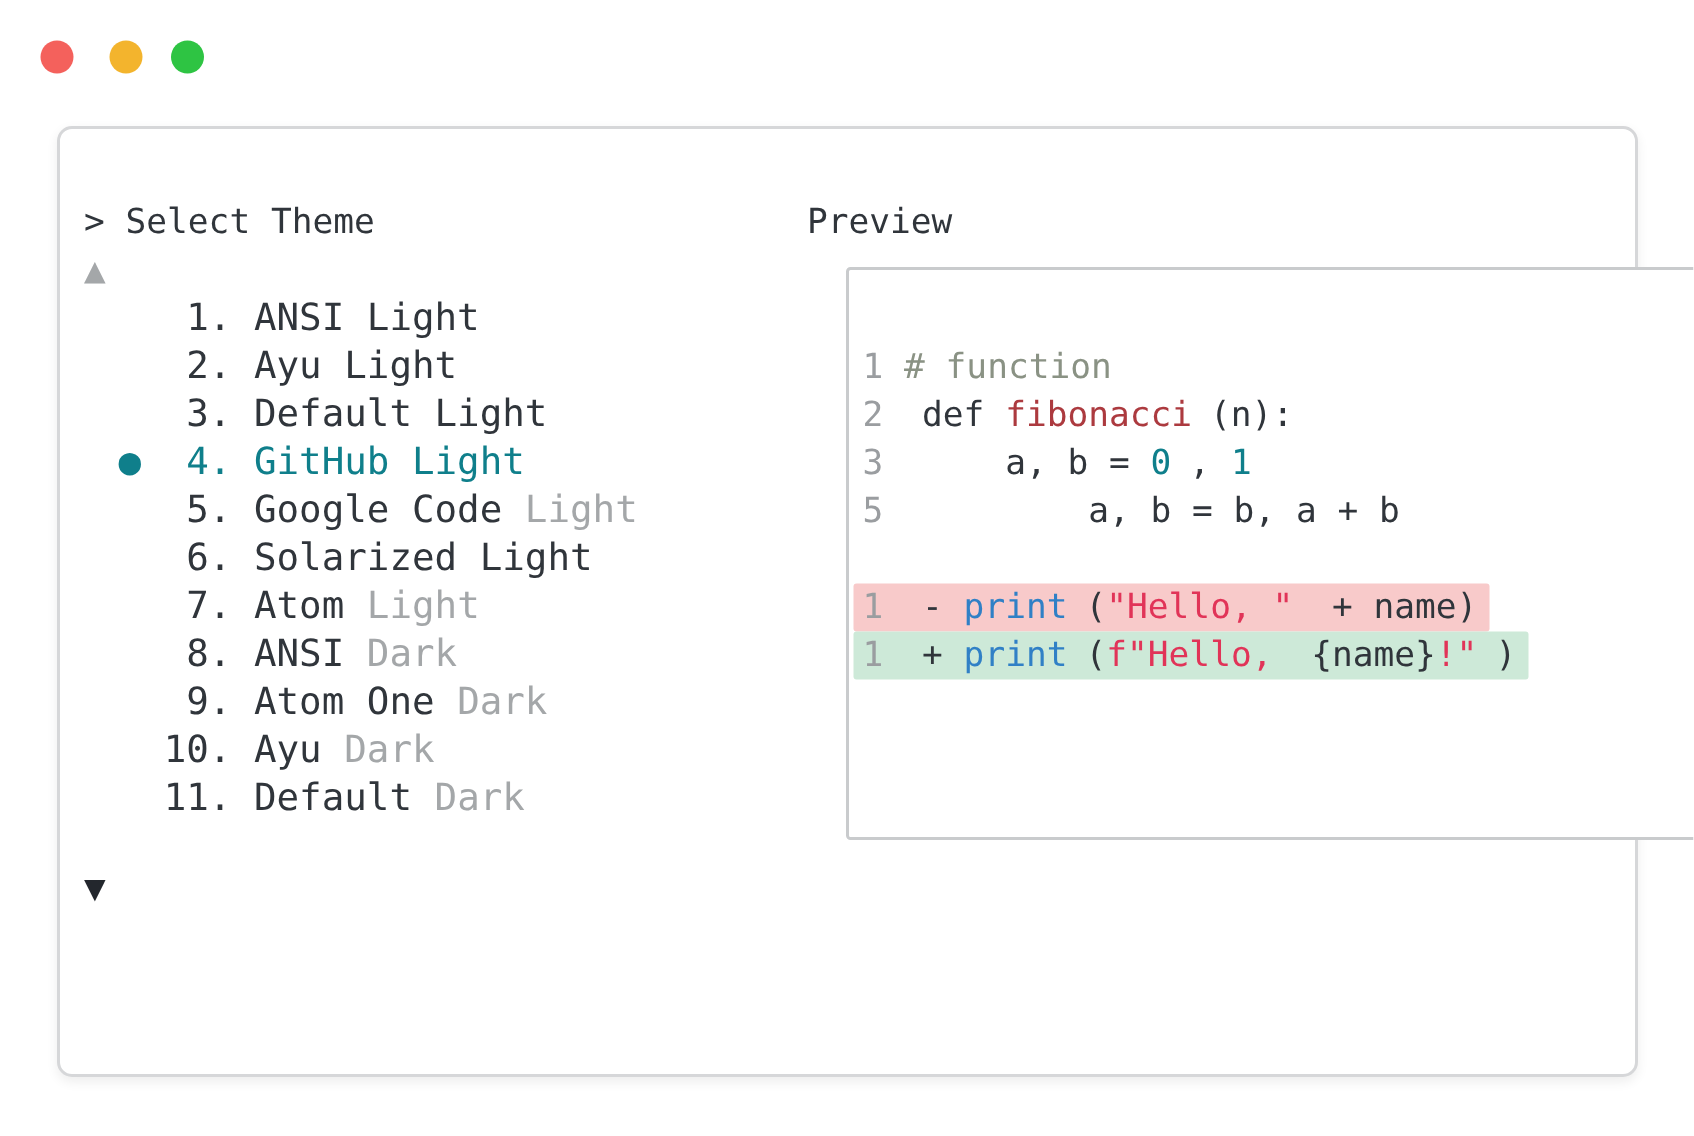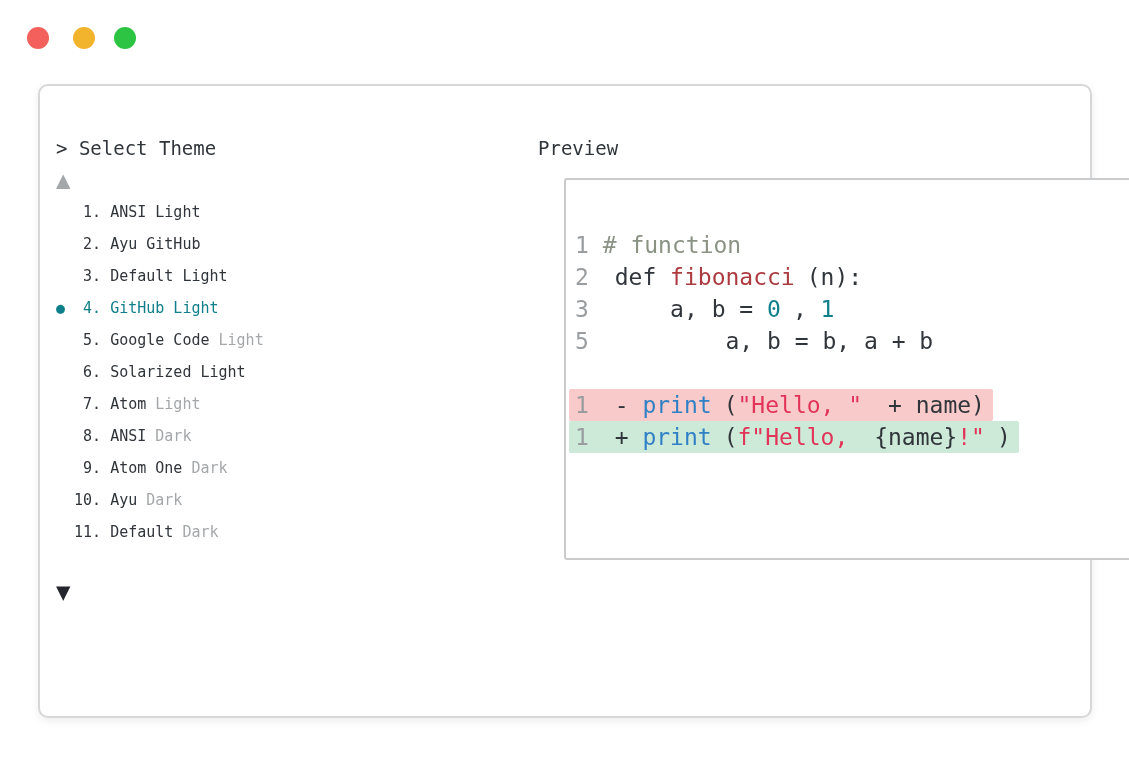--- a/index.html
+++ b/index.html
@@ -9,27 +9,27 @@
   .traffic{position:absolute;left:0;top:0;width:160px;height:60px;}
   .dot{position:absolute;top:27px;width:22px;height:22px;border-radius:50%;}
   .dot:nth-child(1){left:27px;background:var(--tl-red);}
   .dot:nth-child(2){left:73px;background:var(--tl-yellow);}
   .dot:nth-child(3){left:114px;background:var(--tl-green);}
   
   .window{position:absolute;left:38px;top:84px;width:1054px;height:634px;box-sizing:border-box;
           background:#ffffff;border:2px solid var(--win-border);border-radius:10px;
           box-shadow:0 3px 8px rgba(0,0,0,0.07);}
   .window > *{position:absolute;}
-  .mono{font-size:19px;line-height:32px;white-space:pre;color:var(--text-dark);}
+  .mono{font-size:23px;line-height:32px;white-space:pre;color:var(--text-dark);}
   .prompt{left:16px;top:46px;}
   .arrow{left:16px;font-size:24px;line-height:32px;}
   .arrow.up{top:78px;color:var(--text-gray);}
   .arrow.down{top:490px;color:var(--arrow-dark);}
   #theme-list{left:16px;top:110px;}
-  .trow{height:32px;line-height:32px;font-size:15px;white-space:pre;color:var(--text-dark);cursor:pointer;}
+  .trow{height:32px;line-height:32px;font-size:25px;white-space:pre;color:var(--text-dark);cursor:pointer;margin-left:23px;}
   .tbullet{display:inline-block;width:2ch;color:var(--accent);}
   .tnum{display:inline-block;width:3ch;text-align:right;}
   .tdim{color:var(--text-gray);}
   .trow.selected .tnum,.trow.selected .tname{color:var(--accent);}
   .hint{left:16px;top:555px;color:var(--text-gray);}
   
   .pv-title{left:498px;top:46px;}
   .pv-box{left:524px;top:92px;width:601px;height:382px;box-sizing:border-box;
           border:2px solid var(--pv-border);border-radius:3px;background:#ffffff;overflow:hidden;}
   #code-lines{padding:49px 0 0 9px;}
@@ -56,21 +56,21 @@
     <div class="dot"></div>
   </div>
 
   <div class="window">
     <div class="mono prompt">&gt; Select Theme</div>
 
     <div class="arrow up">▲</div>
 
     <div id="theme-list">
         <div class="trow"><span class="tbullet"> </span><span class="tnum">1.</span><span class="tname"> ANSI Light</span></div>
-        <div class="trow"><span class="tbullet"> </span><span class="tnum">2.</span><span class="tname"> Ayu GitHub</span></div>
+        <div class="trow"><span class="tbullet"> </span><span class="tnum">2.</span><span class="tname"> Ayu Light</span></div>
         <div class="trow"><span class="tbullet"> </span><span class="tnum">3.</span><span class="tname"> Default Light</span></div>
         <div class="trow selected"><span class="tbullet">●</span><span class="tnum">4.</span><span class="tname"> GitHub Light</span></div>
         <div class="trow"><span class="tbullet"> </span><span class="tnum">5.</span><span class="tname"> Google Code</span><span class="tdim"> Light</span></div>
         <div class="trow"><span class="tbullet"> </span><span class="tnum">6.</span><span class="tname"> Solarized Light</span></div>
         <div class="trow"><span class="tbullet"> </span><span class="tnum">7.</span><span class="tname"> Atom</span><span class="tdim"> Light</span></div>
         <div class="trow"><span class="tbullet"> </span><span class="tnum">8.</span><span class="tname"> ANSI</span><span class="tdim"> Dark</span></div>
         <div class="trow"><span class="tbullet"> </span><span class="tnum">9.</span><span class="tname"> Atom One</span><span class="tdim"> Dark</span></div>
         <div class="trow"><span class="tbullet"> </span><span class="tnum">10.</span><span class="tname"> Ayu</span><span class="tdim"> Dark</span></div>
         <div class="trow"><span class="tbullet"> </span><span class="tnum">11.</span><span class="tname"> Default</span><span class="tdim"> Dark</span></div>
       </div>

